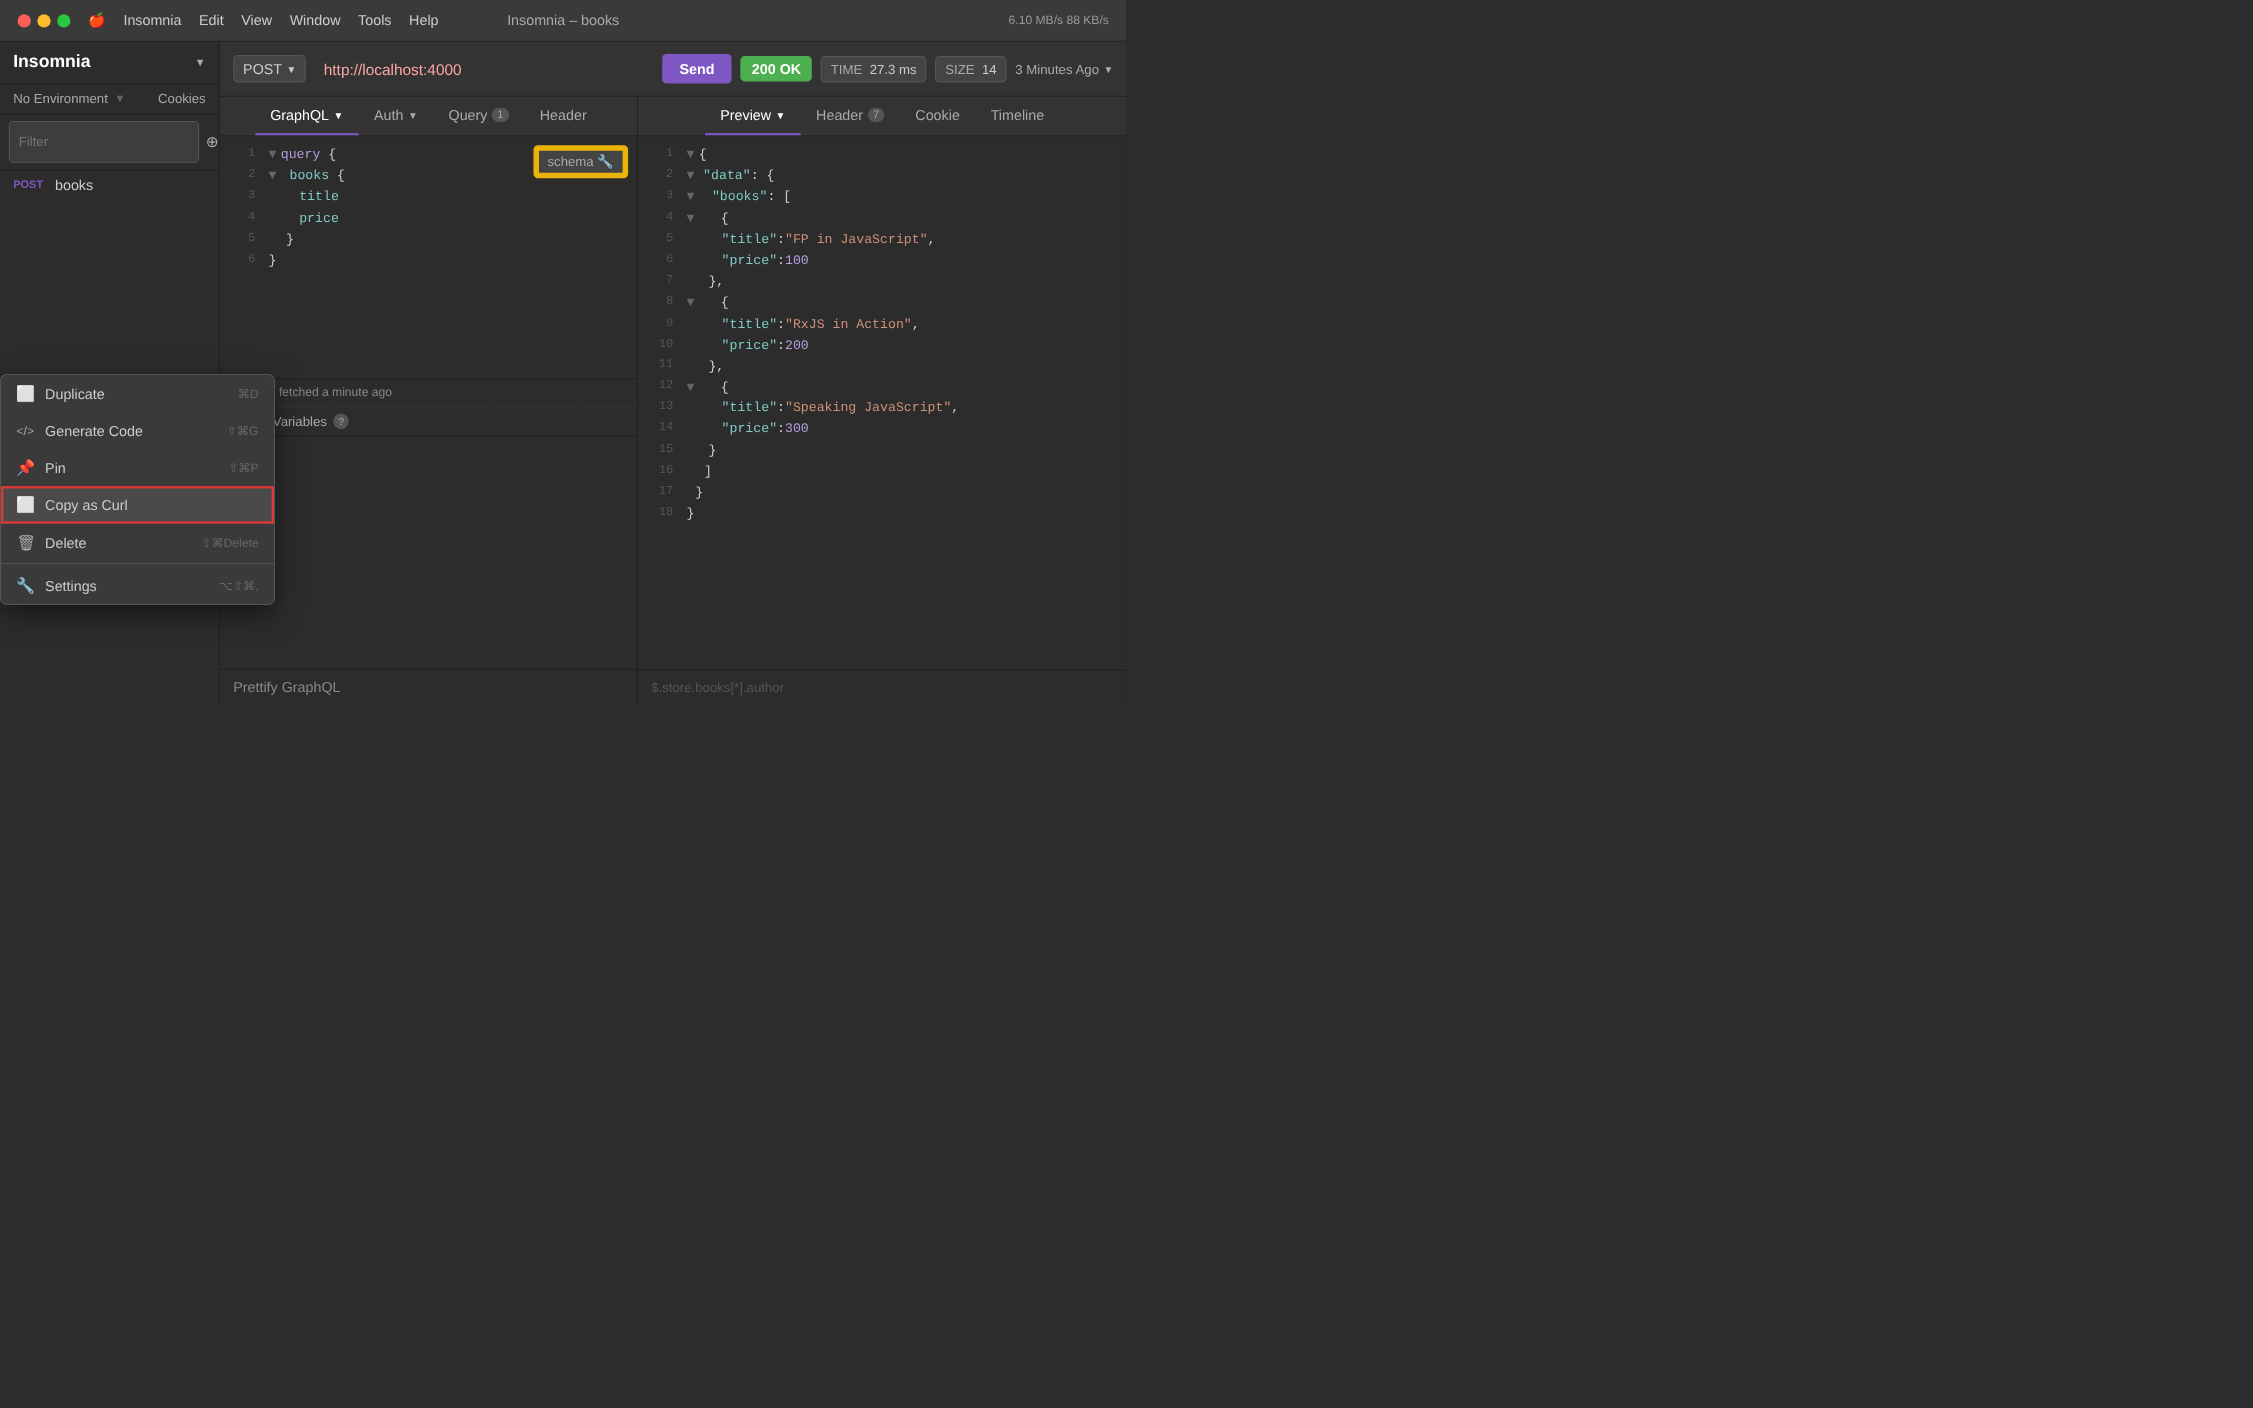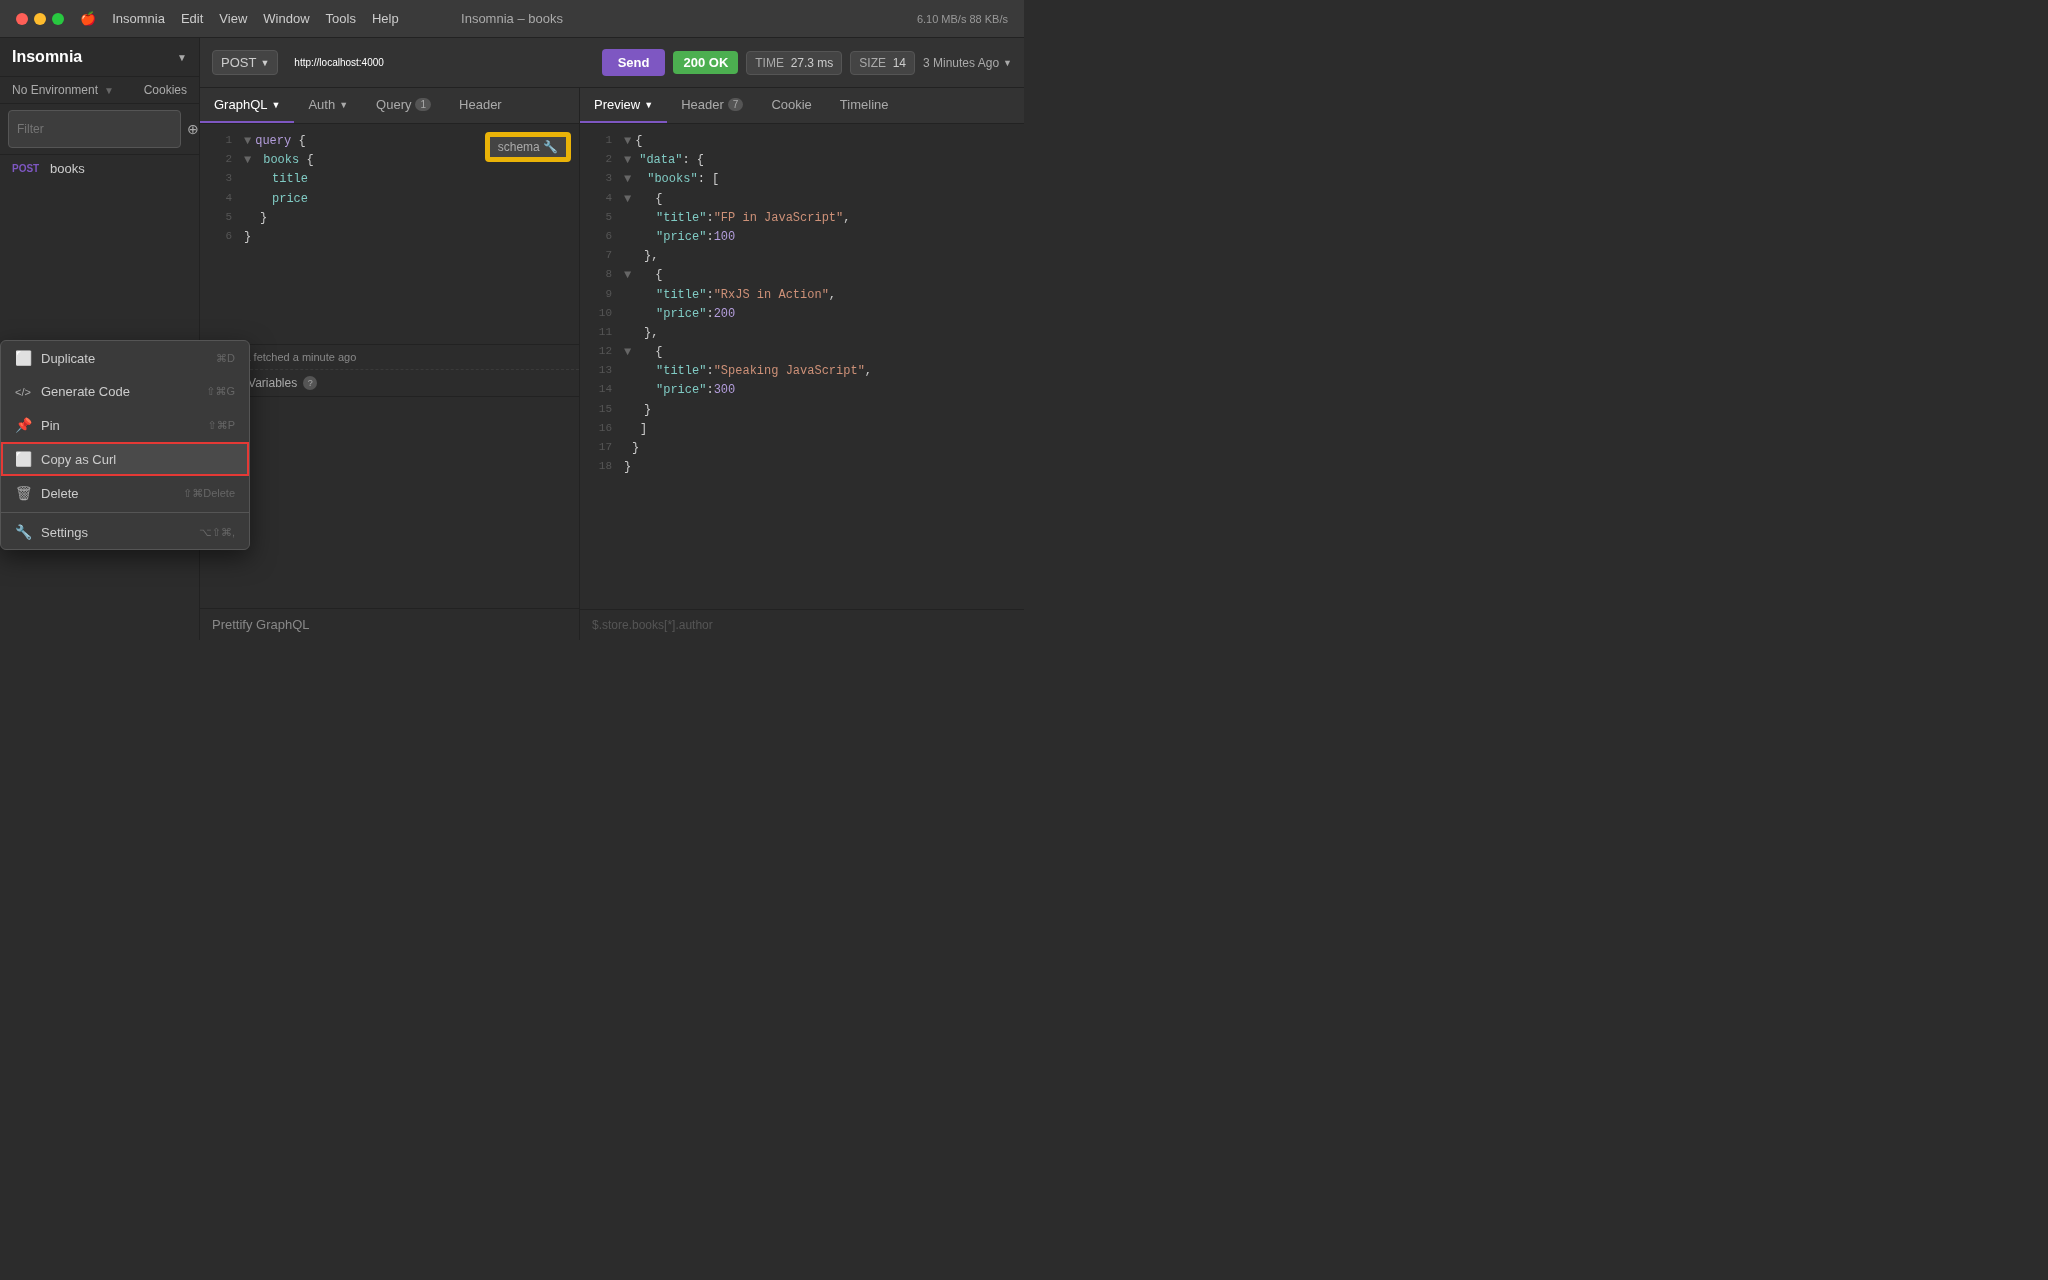--- a/index.html
+++ b/index.html
@@ -174,22 +174,22 @@
       display: flex;
       align-items: center;
       gap: 4px;
       cursor: pointer;
       font-size: 13px;
     }
     .url-input {
       flex: 1;
       background: transparent;
       border: none;
-      color: #ffffff;
-      font-size: 10px;
+      color: #fca5a5;
+      font-size: 14px;
       outline: none;
       padding: 4px 8px;
     }
     .send-btn {
       background: #7e57c2;
       border: none;
       border-radius: 4px;
       color: #fff;
       padding: 6px 16px;
       cursor: pointer;
@@ -236,20 +236,21 @@
       width: 380px;
       border-right: 1px solid #222;
       display: flex;
       flex-direction: column;
     }
     .tab-bar {
       display: flex;
       background: #333;
       border-bottom: 1px solid #222;
       height: 36px;
+      justify-content: center;
     }
     .tab {
       padding: 0 14px;
       display: flex;
       align-items: center;
       gap: 4px;
       cursor: pointer;
       font-size: 13px;
       color: #aaa;
       border-bottom: 2px solid transparent;

